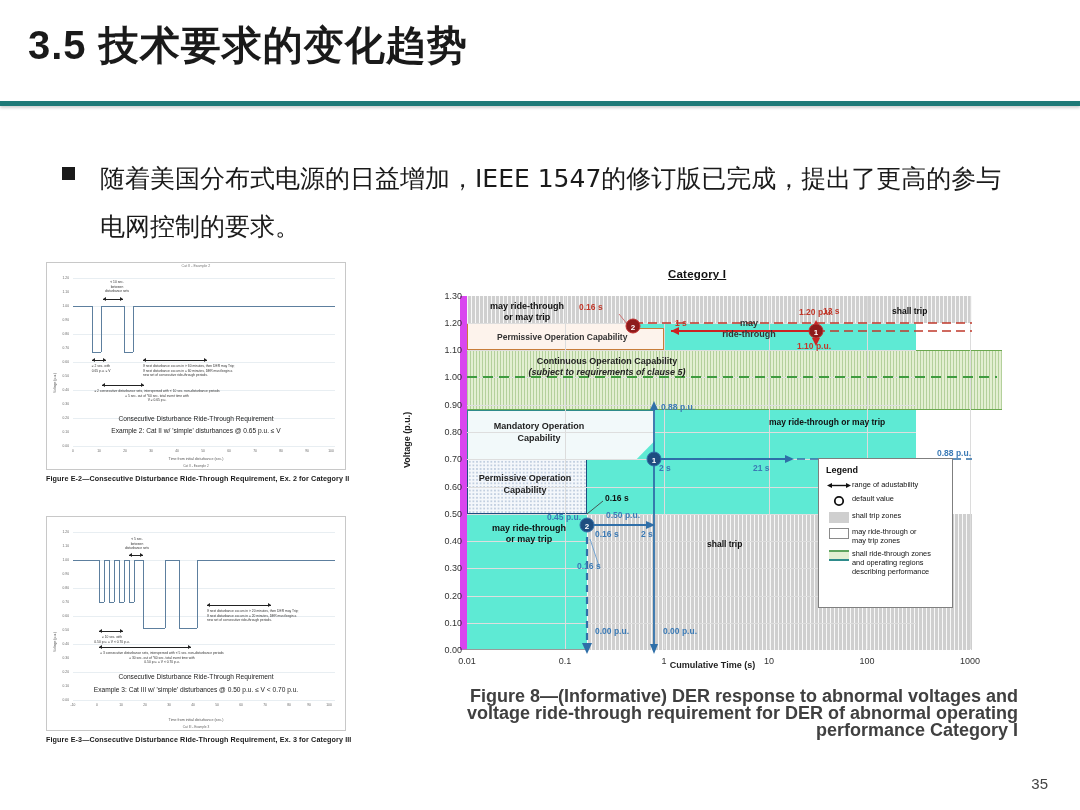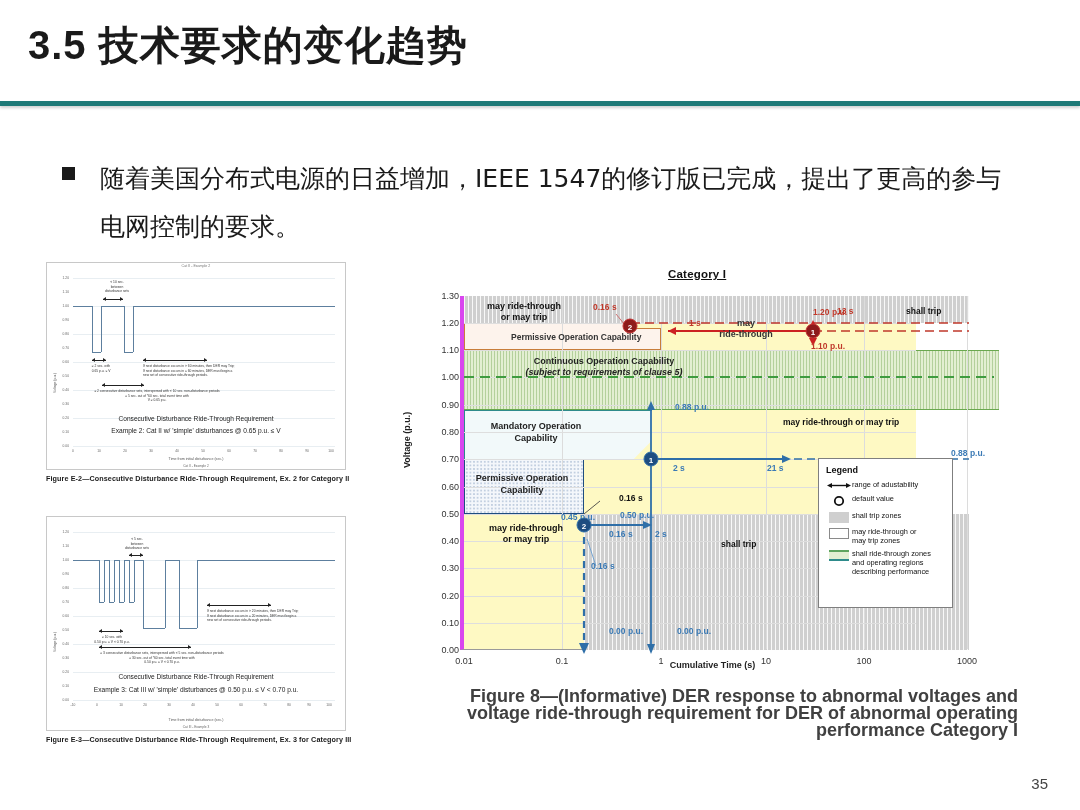--- a/index.html
+++ b/index.html
@@ -77,22 +77,22 @@
   .sf-arrow:after { right:0; border-left:3px solid #222; }
 
   
   #main-fig { position: absolute; left: 418px; top: 268px; width: 600px; height: 455px; }
   #cat-title {
     position: absolute; left: 250px; top: 0px; font-size: 11.5px; font-weight: bold;
     color: #111; text-decoration: underline; letter-spacing: .2px;
   }
   #plot {
     position: absolute; left: 42px; top: 28px; width: 456px; height: 354px;
-    border-left: 4px solid #d946ef; border-bottom: 1px solid #9a9a9a;
-    background: #fef9c3;
+    border-left: 7px solid #d946ef; border-bottom: 1px solid #9a9a9a;
+    background: #5eead4;
   }
   .hatch-gray {
     background-color: #cfcfcf;
     background-image: repeating-linear-gradient(90deg, rgba(255,255,255,.85) 0 1px, transparent 1px 4px);
   }
   .hatch-green {
     background-color: #e3efd2;
     background-image: repeating-linear-gradient(90deg, rgba(122,170,90,.45) 0 .6px, transparent .6px 3px);
   }
   .dot-orange {
@@ -110,21 +110,21 @@
     background-image: radial-gradient(#4a6fa0 .6px, transparent .65px);
     background-size: 3.6px 3.6px;
   }
   .zone { position: absolute; }
   .ytick { position: absolute; right: 100%; margin-right: 5px; font-size: 9px; color: #333;
            white-space: nowrap; transform: translateY(-50%); }
   .gridline { position: absolute; left: 0; width: 100%; height: 1px; background: #dedede; }
   .xtick { position: absolute; top: 100%; margin-top: 7px; font-size: 9px; color: #333;
            transform: translateX(-50%); white-space: nowrap; }
   .xgrid { position: absolute; top: 0; width: 1px; height: 100%; background: #dcdcdc; }
-  .lbl { position: absolute; font-size: 8.5px; font-weight: bold; color: #111; white-space: nowrap; padding-left: 17px; }
+  .lbl { position: absolute; font-size: 8.5px; font-weight: bold; color: #111; white-space: nowrap; }
   .lbl-red { color: #c0392b; }
   .lbl-blue { color: #3b7ab5; }
   .lbl-c { position: absolute; font-size: 8.5px; font-weight: bold; color: #111;
            text-align: center; white-space: nowrap; transform: translateX(-50%); }
   .node {
     position: absolute; width: 15px; height: 15px; border-radius: 50%;
     color: #fff; font-size: 8px; font-weight: bold; text-align: center;
     line-height: 15px; transform: translate(-50%,-50%); z-index: 9;
   }
   .node-red { background: #8e1b1b; border: 1.5px solid #c13030; }

